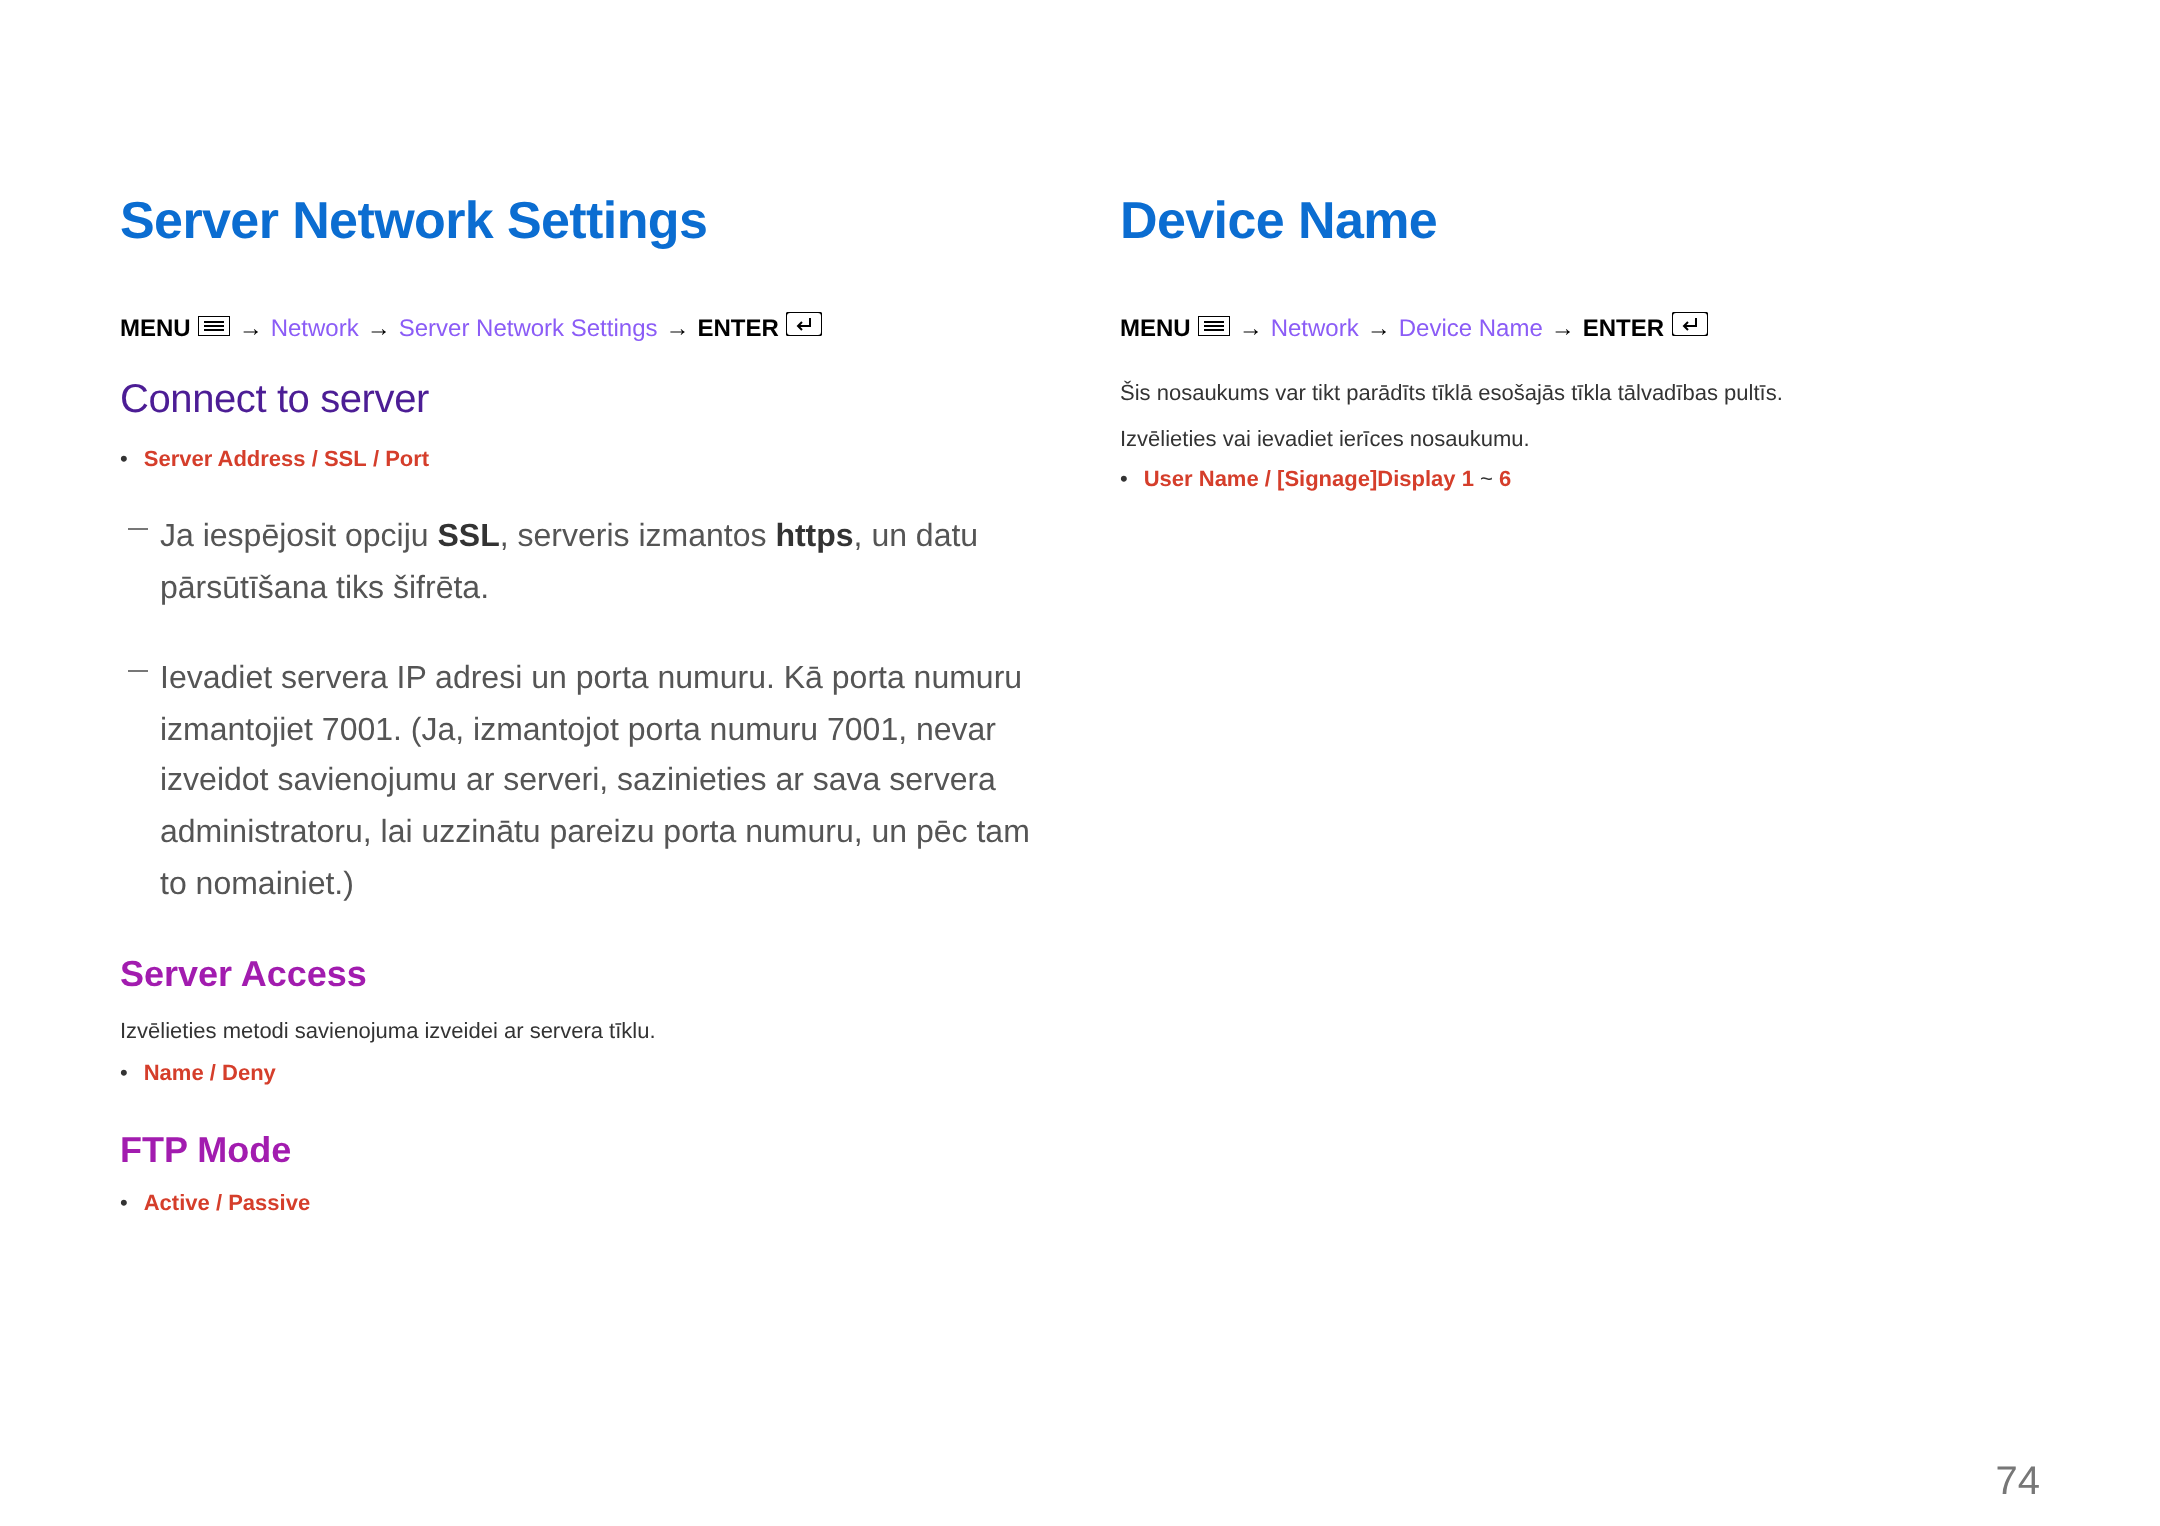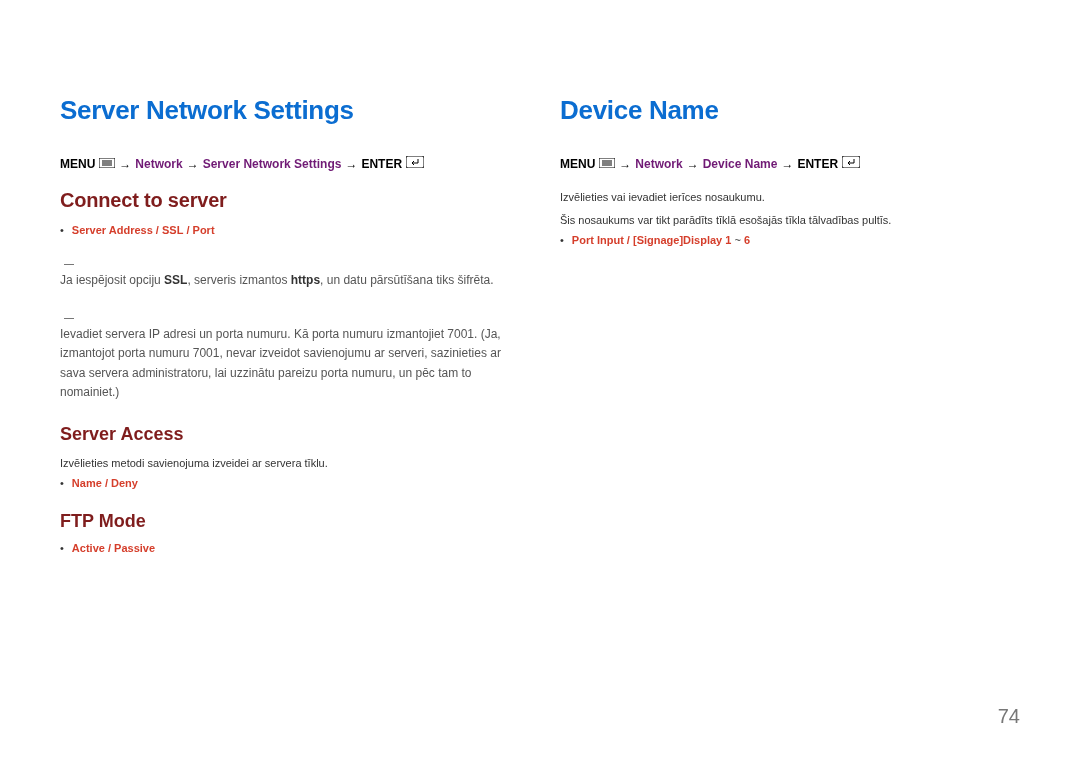--- a/index.html
+++ b/index.html
@@ -29,33 +29,33 @@
     .menu-path {
       font-size: 12px;
       color: #000;
       margin-bottom: 18px;
       display: flex;
       align-items: center;
       gap: 4px;
       flex-wrap: wrap;
     }
     .menu-path .bold { font-weight: 700; }
-    .menu-path .red { color: #701a75; font-weight: 700; }
+    .menu-path .red { color: #8b5cf6; font-weight: 400; }
     .h2 {
       font-size: 20px;
-      font-weight: 700;
-      color: #7f1d1d;
+      font-weight: 400;
+      color: #4c1d95;
       margin-top: 10px;
       margin-bottom: 12px;
       letter-spacing: -0.2px;
     }
     .h3 {
       font-size: 18px;
       font-weight: 600;
-      color: #7f1d1d;
+      color: #a21caf;
       margin-top: 22px;
       margin-bottom: 10px;
     }
     .para {
       font-size: 11px;
       color: #333;
       line-height: 1.5;
       margin-bottom: 6px;
     }
     .bullet-row {
@@ -63,40 +63,39 @@
       gap: 8px;
       font-size: 11px;
       margin: 6px 0 4px 0;
     }
     .bullet-dot { color: #333; }
     .opt { color: #d53e2b; font-weight: 700; }
     .opt-sep { color: #d53e2b; font-weight: 700; }
     .dash-row {
       display: flex;
       gap: 6px;
-      font-size: 12px;
+      font-size: 16px;
       color: #555;
       line-height: 1.6;
       margin: 20px 0;
-      flex-direction: column;
     }
     .dash {
       width: 10px;
       height: 1px;
       background: #777;
       flex-shrink: 0;
       margin-top: 8px;
       margin-left: 4px;
     }
     .dash-txt { flex: 1; }
     .dash-txt .b { font-weight: 700; color: #333; }
     .page-num {
       position: absolute;
       right: 60px;
-      bottom: 35px;
+      bottom: 10px;
       font-size: 20px;
       color: #777;
     }
     .icon-menu {
       display: inline-block;
       vertical-align: middle;
     }
     .icon-enter {
       display: inline-block;
       vertical-align: middle;
@@ -199,26 +198,26 @@
       <span>→</span>
       <span class="bold">ENTER</span>
       <span class="icon-enter">
         <svg width="18" height="12" viewBox="0 0 18 12">
             <rect x="0" y="0" width="18" height="12" rx="2" fill="none" stroke="#000" stroke-width="1"></rect>
             <path d="M12 3 L12 7 L6 7 M8 5 L6 7 L8 9" fill="none" stroke="#000" stroke-width="1"></path>
           </svg>
       </span>
     </div>
 
+    <div class="para">Šis nosaukums var tikt parādīts tīklā esošajās tīkla tālvadības pultīs.</div>
     <div class="para">Izvēlieties vai ievadiet ierīces nosaukumu.</div>
-    <div class="para">Šis nosaukums var tikt parādīts tīklā esošajās tīkla tālvadības pultīs.</div>
-    <div class="bullet-row">
-      <span class="bullet-dot">•</span>
-      <span>
-        <span class="opt">Port Input</span>
+    <div class="bullet-row">
+      <span class="bullet-dot">•</span>
+      <span>
+        <span class="opt">User Name</span>
         <span class="opt-sep"> / </span>
         <span class="opt">[Signage]Display 1</span><span class="black-txt"> ~ </span><span class="opt">6</span>
       </span>
     </div>
   </div>
 
 </div>
 
 <div class="page-num">74</div>
 

